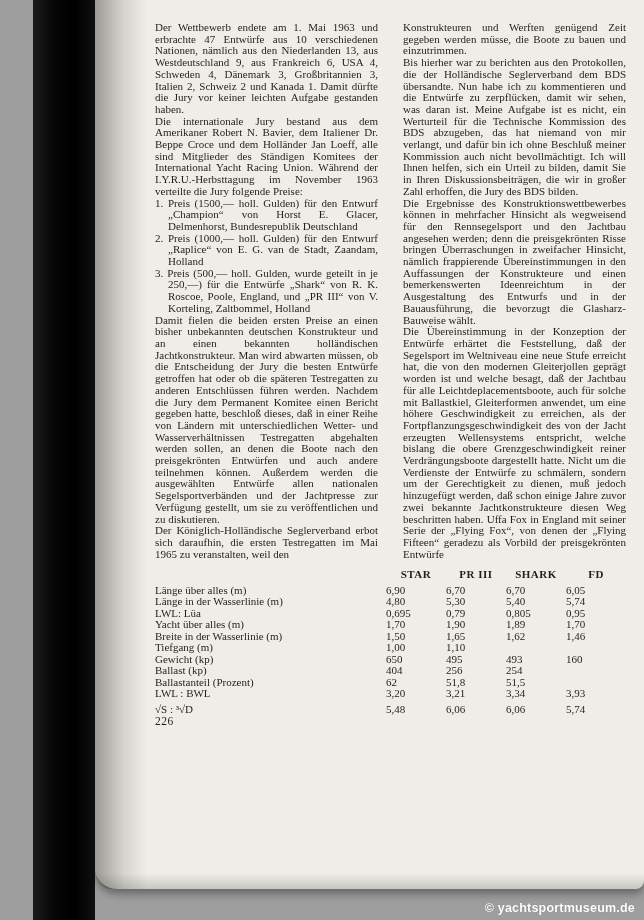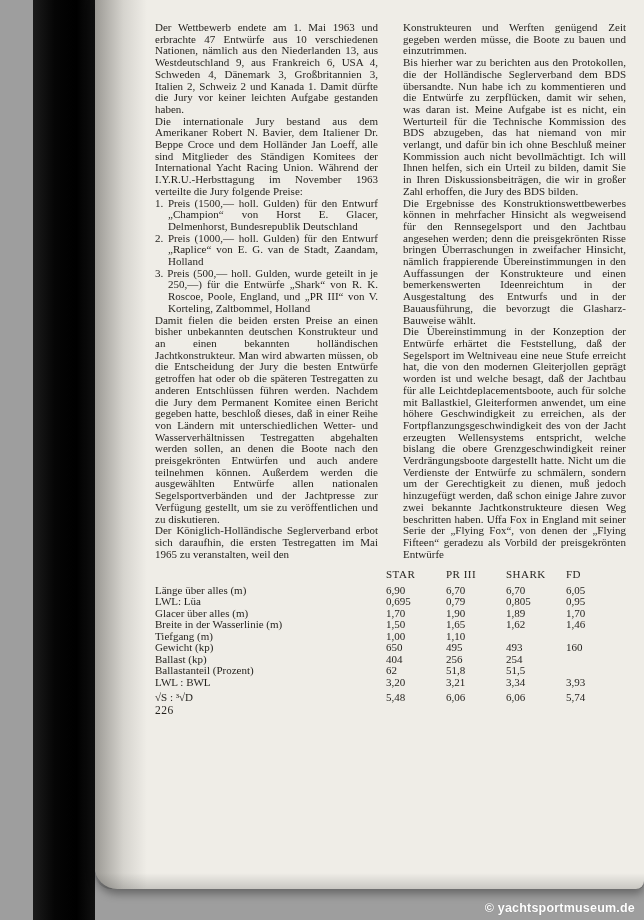--- a/index.html
+++ b/index.html
@@ -44,21 +44,21 @@
   .col p { margin:0; }
   .col p.hang { padding-left:13px; text-indent:-13px; }
 
   table.cmp { width:100%; border-collapse:collapse; margin-top:9px; font-size:11px; color:#211f1b; table-layout:fixed; }
   table.cmp col.c-label { width:auto; }
   table.cmp col.c-val { width:60px; }
   table.cmp th, table.cmp td {
     padding:0; text-align:left; vertical-align:bottom;
     line-height:11.5px; white-space:nowrap; overflow:hidden;
   }
-  table.cmp thead th { font-weight:normal; letter-spacing:0.5px; padding-bottom:4px; }
+  table.cmp thead th { font-weight:bold; letter-spacing:0.5px; padding-bottom:4px;text-align:center; }
   table.cmp tr.lastrow td { padding-top:4px; }
 
   .page-number { font-size:11.5px; letter-spacing:0.5px; }
 
   .watermark {
     position:absolute; right:9px; bottom:5px;
     color:#ffffff; font-family:"Liberation Sans","DejaVu Sans",sans-serif;
     font-weight:bold; font-size:12.5px; letter-spacing:0.2px;
     text-shadow:0 0 1px rgba(0,0,0,0.25);
   }
@@ -109,28 +109,35 @@
         </thead>
         <tbody id="cmp-body">
             <tr>
               <td>Länge über alles (m)</td>
               <td>6,90</td>
               <td>6,70</td>
               <td>6,70</td>
               <td>6,05</td>
             </tr>
             <tr>
+              <td>Länge in der Wasserlinie (m)</td>
+              <td>4,80</td>
+              <td>5,30</td>
+              <td>5,40</td>
+              <td>5,74</td>
+            </tr>
+            <tr>
               <td>LWL: Lüa</td>
               <td>0,695</td>
               <td>0,79</td>
               <td>0,805</td>
               <td>0,95</td>
             </tr>
             <tr>
-              <td>Glacer über alles (m)</td>
+              <td>Yacht über alles (m)</td>
               <td>1,70</td>
               <td>1,90</td>
               <td>1,89</td>
               <td>1,70</td>
             </tr>
             <tr>
               <td>Breite in der Wasserlinie (m)</td>
               <td>1,50</td>
               <td>1,65</td>
               <td>1,62</td>

